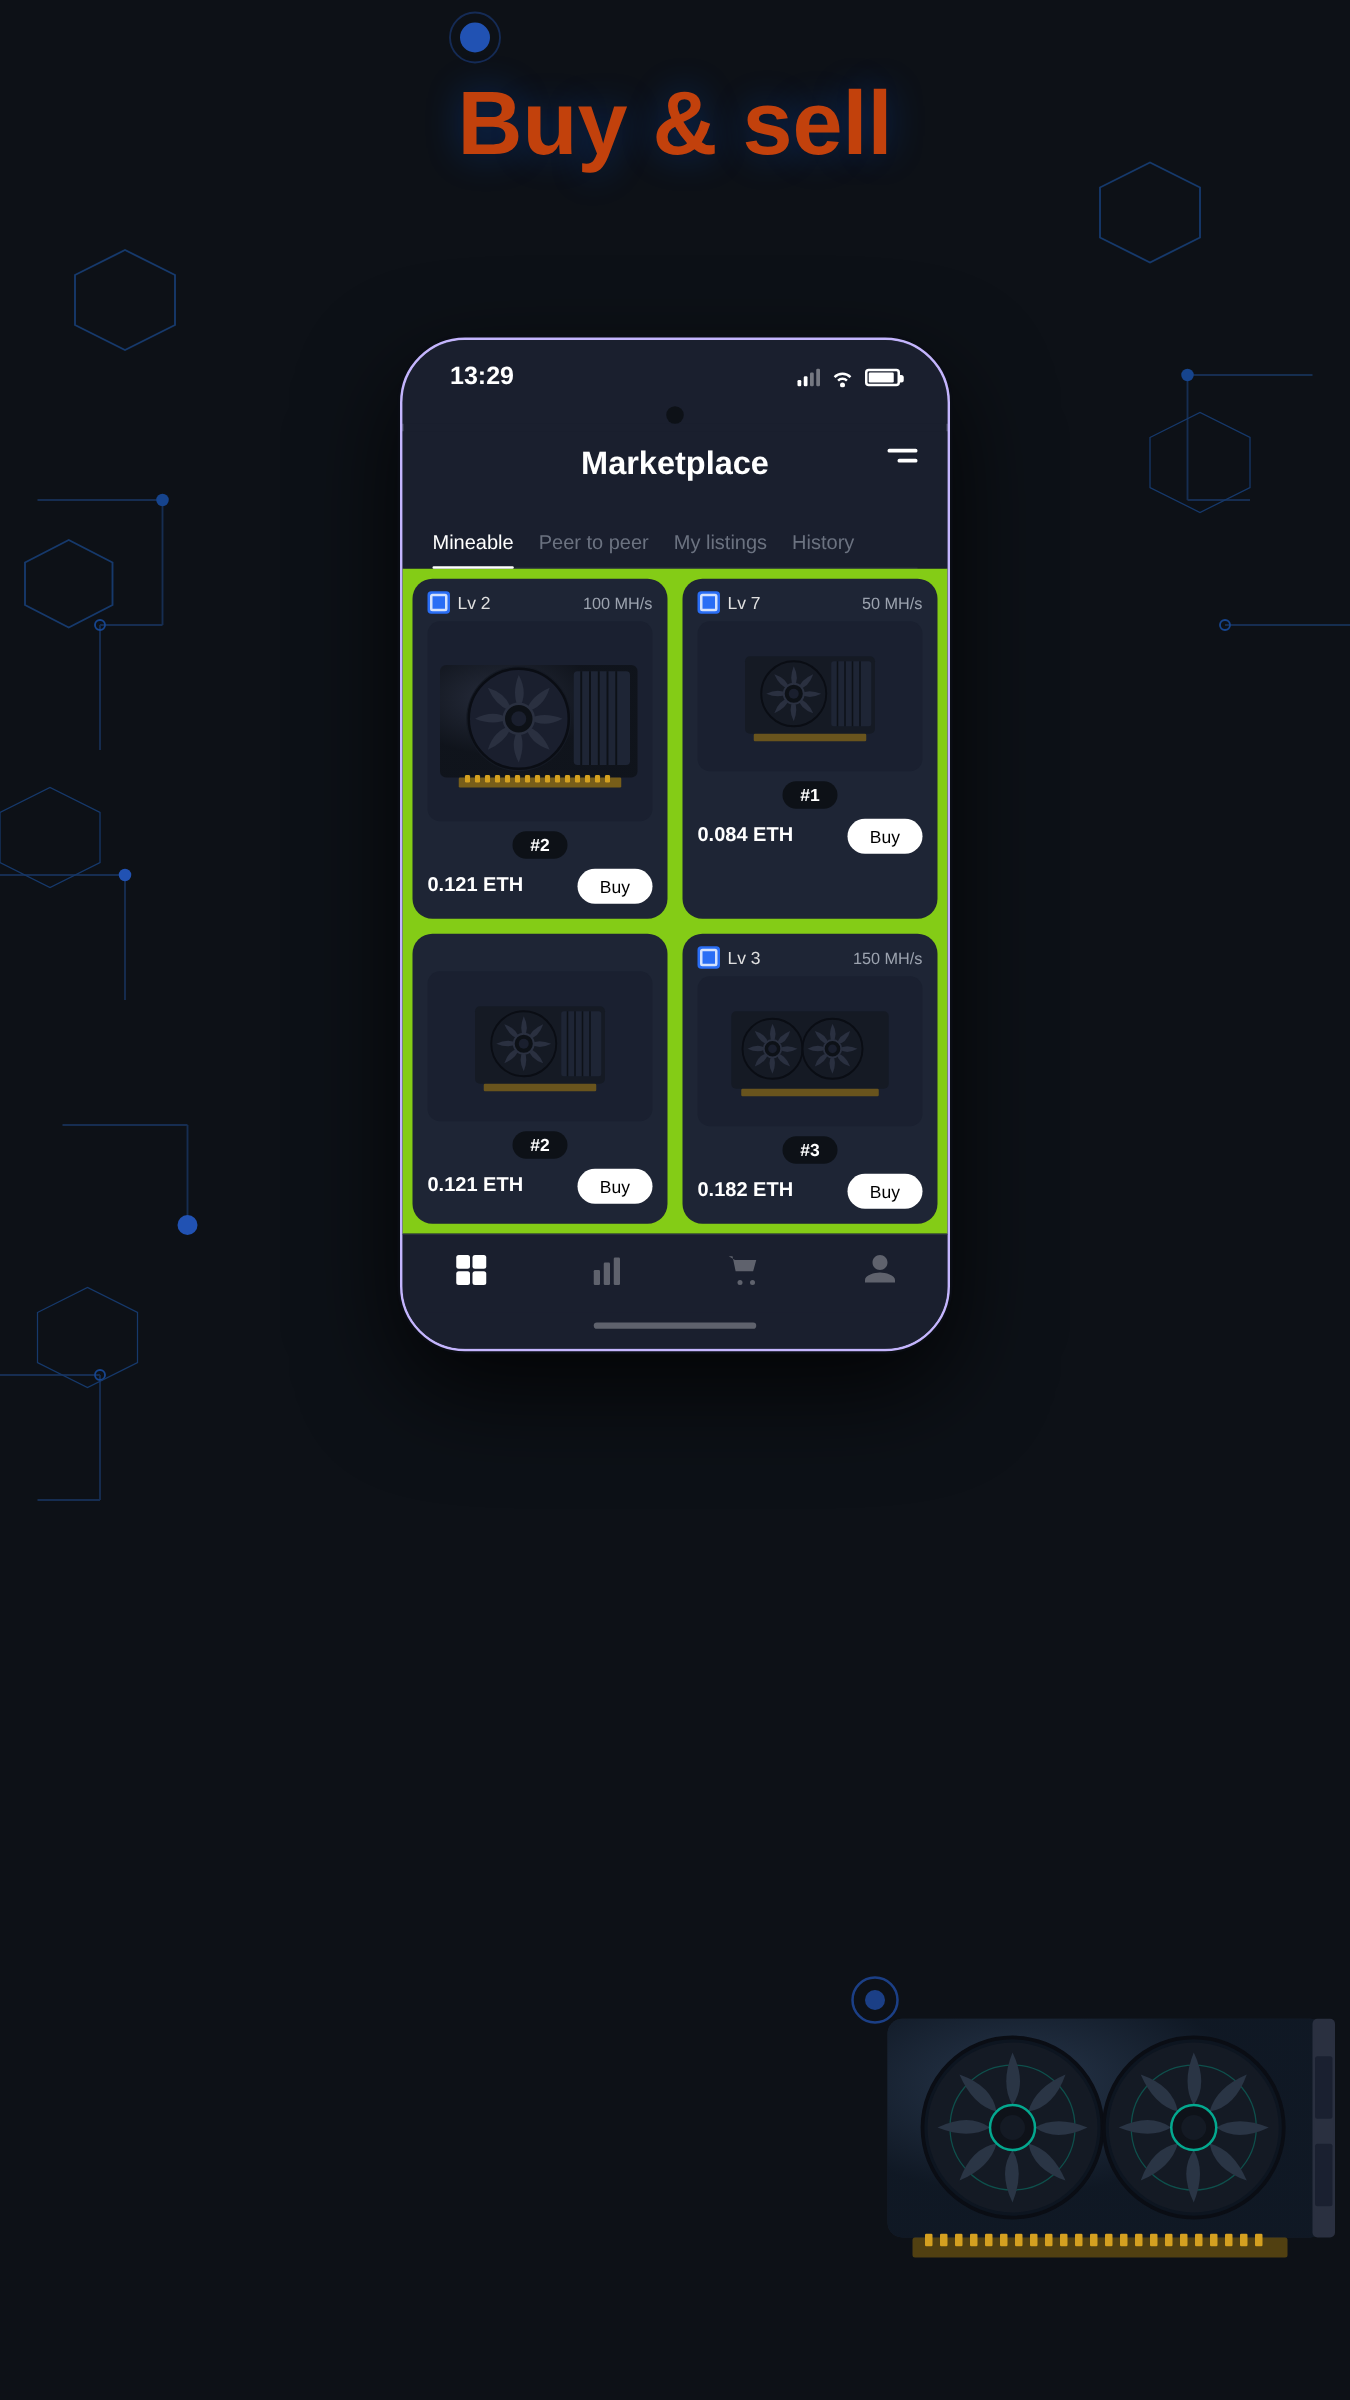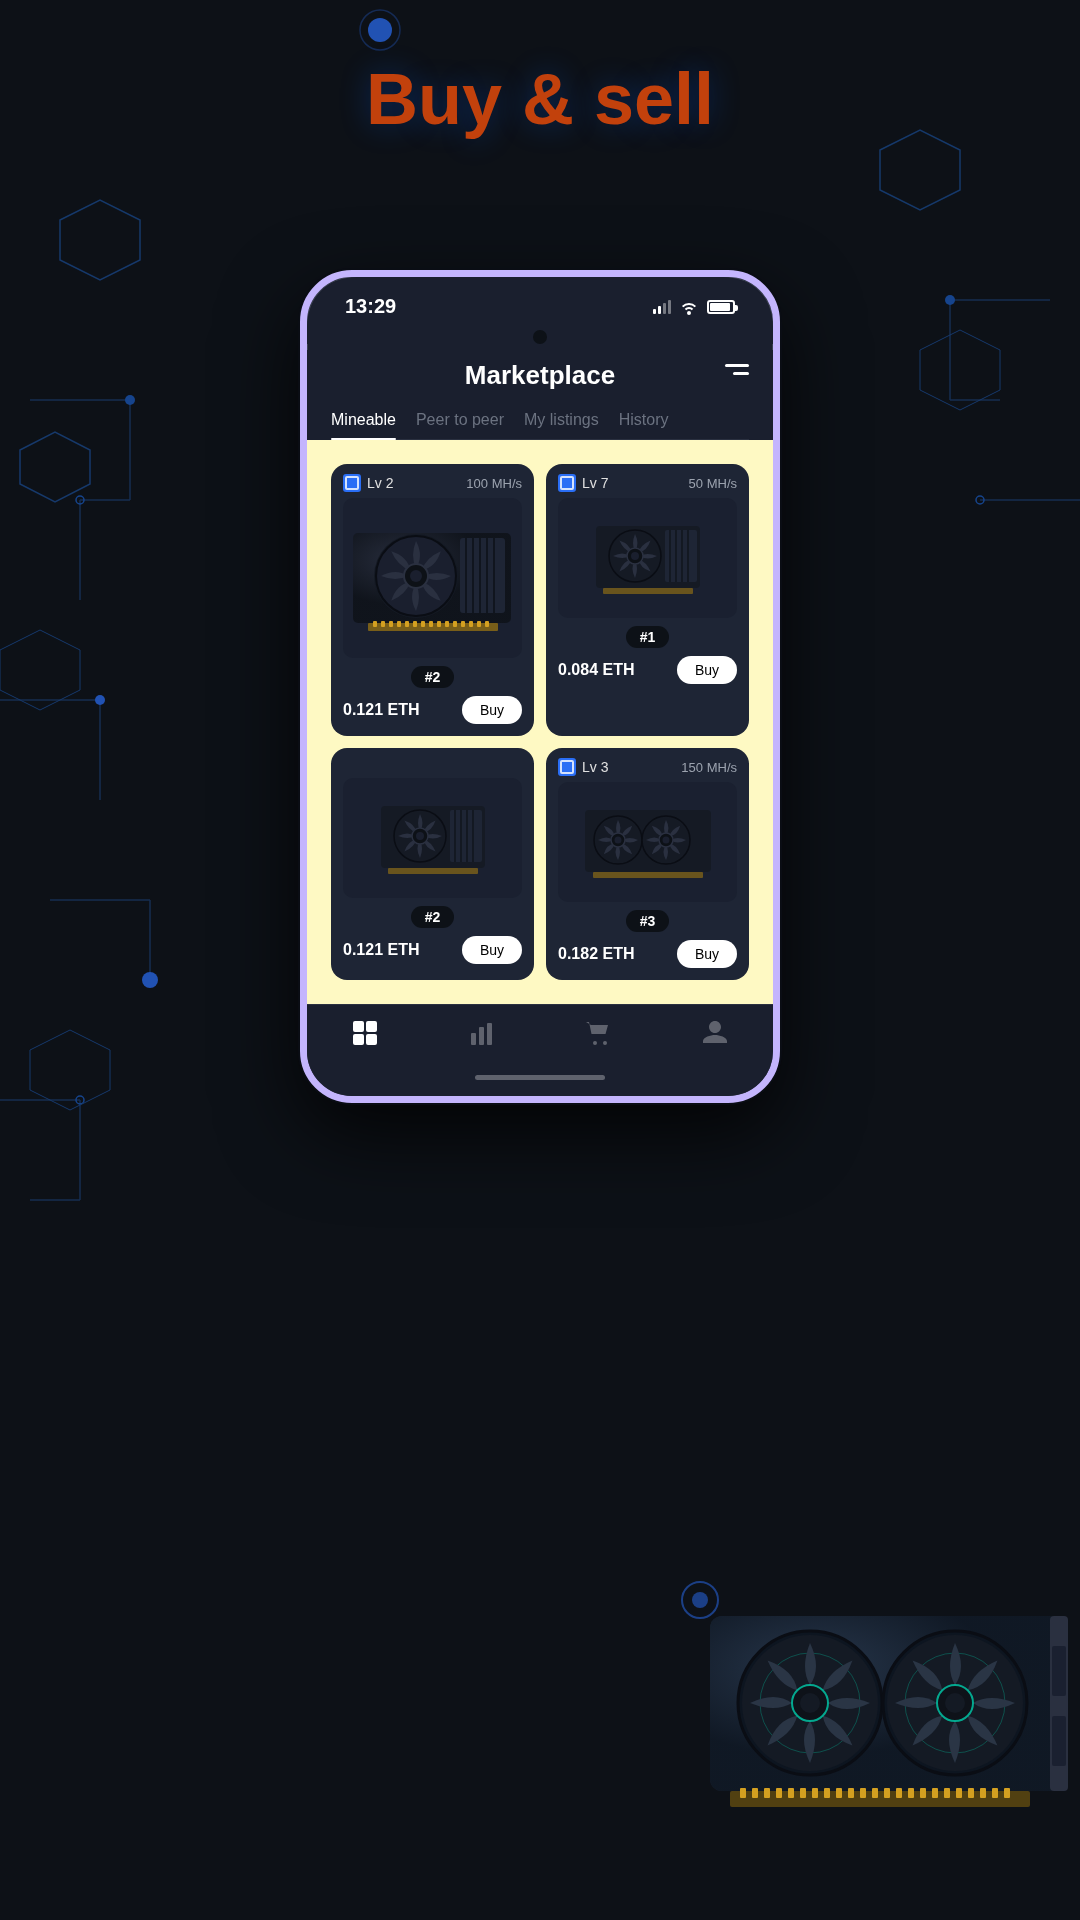--- a/index.html
+++ b/index.html
@@ -33,24 +33,24 @@
     
     .phone-wrapper {
       position: absolute;
       top: 270px;
       left: 50%;
       transform: translateX(-50%);
       z-index: 3;
     }
 
     .phone {
-      width: 480px;
+      width: 440px;
       background: #1a1f2e;
       border-radius: 52px;
-      border: 7px solid #c4b5fd;
+      border: 2px solid #c4b5fd;
       box-shadow: 0 0 0 2px #0a0d14, 0 30px 80px rgba(0,0,0,0.8), inset 0 0 0 1px #3a4050;
       overflow: hidden;
       position: relative;
     }
 
     
     .phone-top {
       background: #1a1f2e;
       padding: 18px 30px 0;
       border-radius: 50px 50px 0 0;
@@ -129,21 +129,21 @@
     
     .app-header {
       background: #1a1f2e;
       padding: 10px 24px 0;
     }
 
     .header-row {
       display: flex;
       align-items: center;
       justify-content: space-between;
-      margin-bottom: 12px;
+      margin-bottom: 32px;
     }
 
     .header-title {
       color: #ffffff;
       font-size: 26px;
       font-weight: 700;
       flex: 1;
       text-align: center;
     }
 
@@ -189,22 +189,22 @@
       position: absolute;
       bottom: -1px;
       left: 0; right: 0;
       height: 2px;
       background: #ffffff;
       border-radius: 1px;
     }
 
     
     .app-content {
-      background: #fef9c3;
-      padding: 24px;
+      background: #84cc16;
+      padding: 8px;
     }
 
     
     .gpu-grid {
       display: grid;
       grid-template-columns: 1fr 1fr;
       gap: 12px;
     }
 
     .gpu-card {

